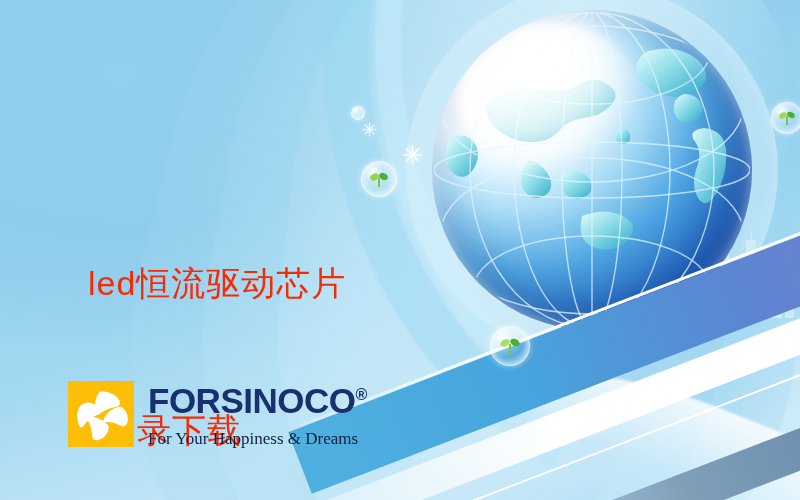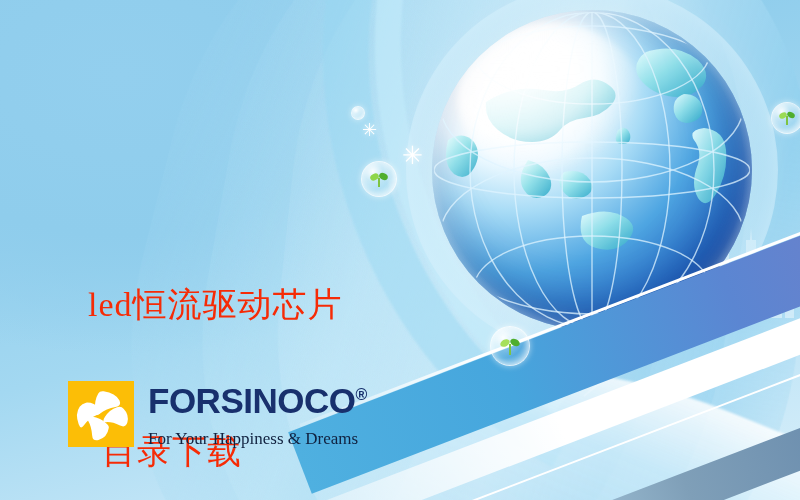--- a/index.html
+++ b/index.html
@@ -167,21 +167,21 @@
     position: absolute;
     left: 88px;
     top: 160px;
     color: #f62b06;
     font-size: 34px;
     line-height: 1.45;
     letter-spacing: 1px;
     white-space: pre;
     font-family: "Liberation Serif", "DejaVu Serif", serif;
   }
-  .headline .line1 { display: block; font-family: Liberation Serif, serif; margin-top: 21px; }
+  .headline .line1 { display: block; font-family: Liberation Sans, sans-serif; }
   .headline .line2 { display: block; margin-left: 14px; font-family: "Liberation Serif", "DejaVu Serif", serif; }
 
   
   .logo { position: absolute; left: 68px; top: 381px; display: flex; align-items: flex-start; }
   .logo-mark {
     width: 66px; height: 66px;
     background: #fcbe06;
     position: relative;
     flex: 0 0 auto;
   }

